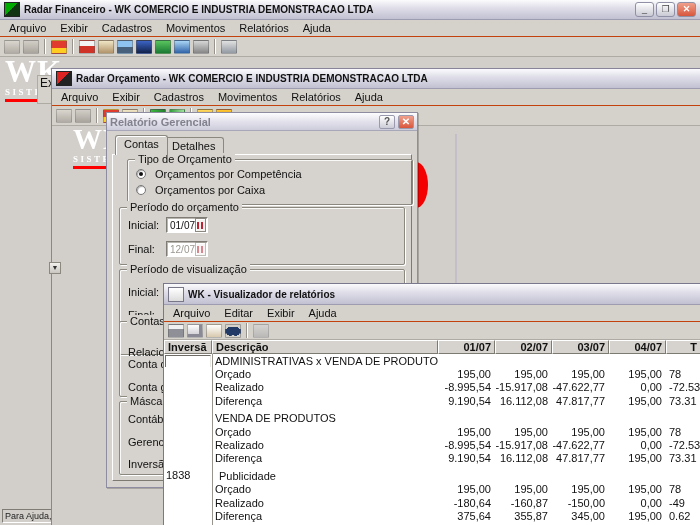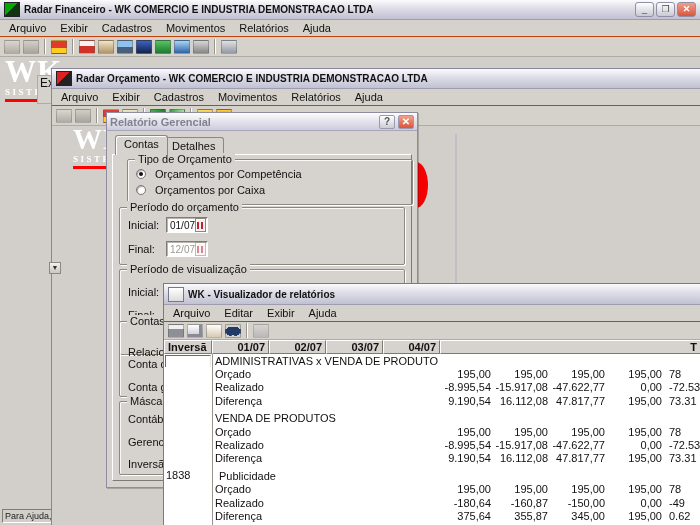--- a/index.html
+++ b/index.html
@@ -268,20 +268,21 @@
         <span class="tbi ic-print"></span>
         <span class="tbi ic-preview"></span>
         <span class="tbi ic-export"></span>
         <span class="tbi ic-search"></span>
         <span class="tsep"></span>
         <span class="tbi ic-chart"></span>
       </div>
 
     <div class="rtable-head">
       <div class="hcell" style="width:48px;">Inversã</div>
+      <div class="hcell" style="width:226px;">Descrição</div>
       <div class="hcell hnum" style="width:57px;">01/07</div>
       <div class="hcell hnum" style="width:57px;">02/07</div>
       <div class="hcell hnum" style="width:57px;">03/07</div>
       <div class="hcell hnum" style="width:57px;">04/07</div>
       <div class="hcell hnum" style="flex:1;">T</div>
     </div>
     <div class="rtable-body" style="height:185px;">
       <div class="vline"></div>
     <div class="trow section">
           <div class="cell c-code">

